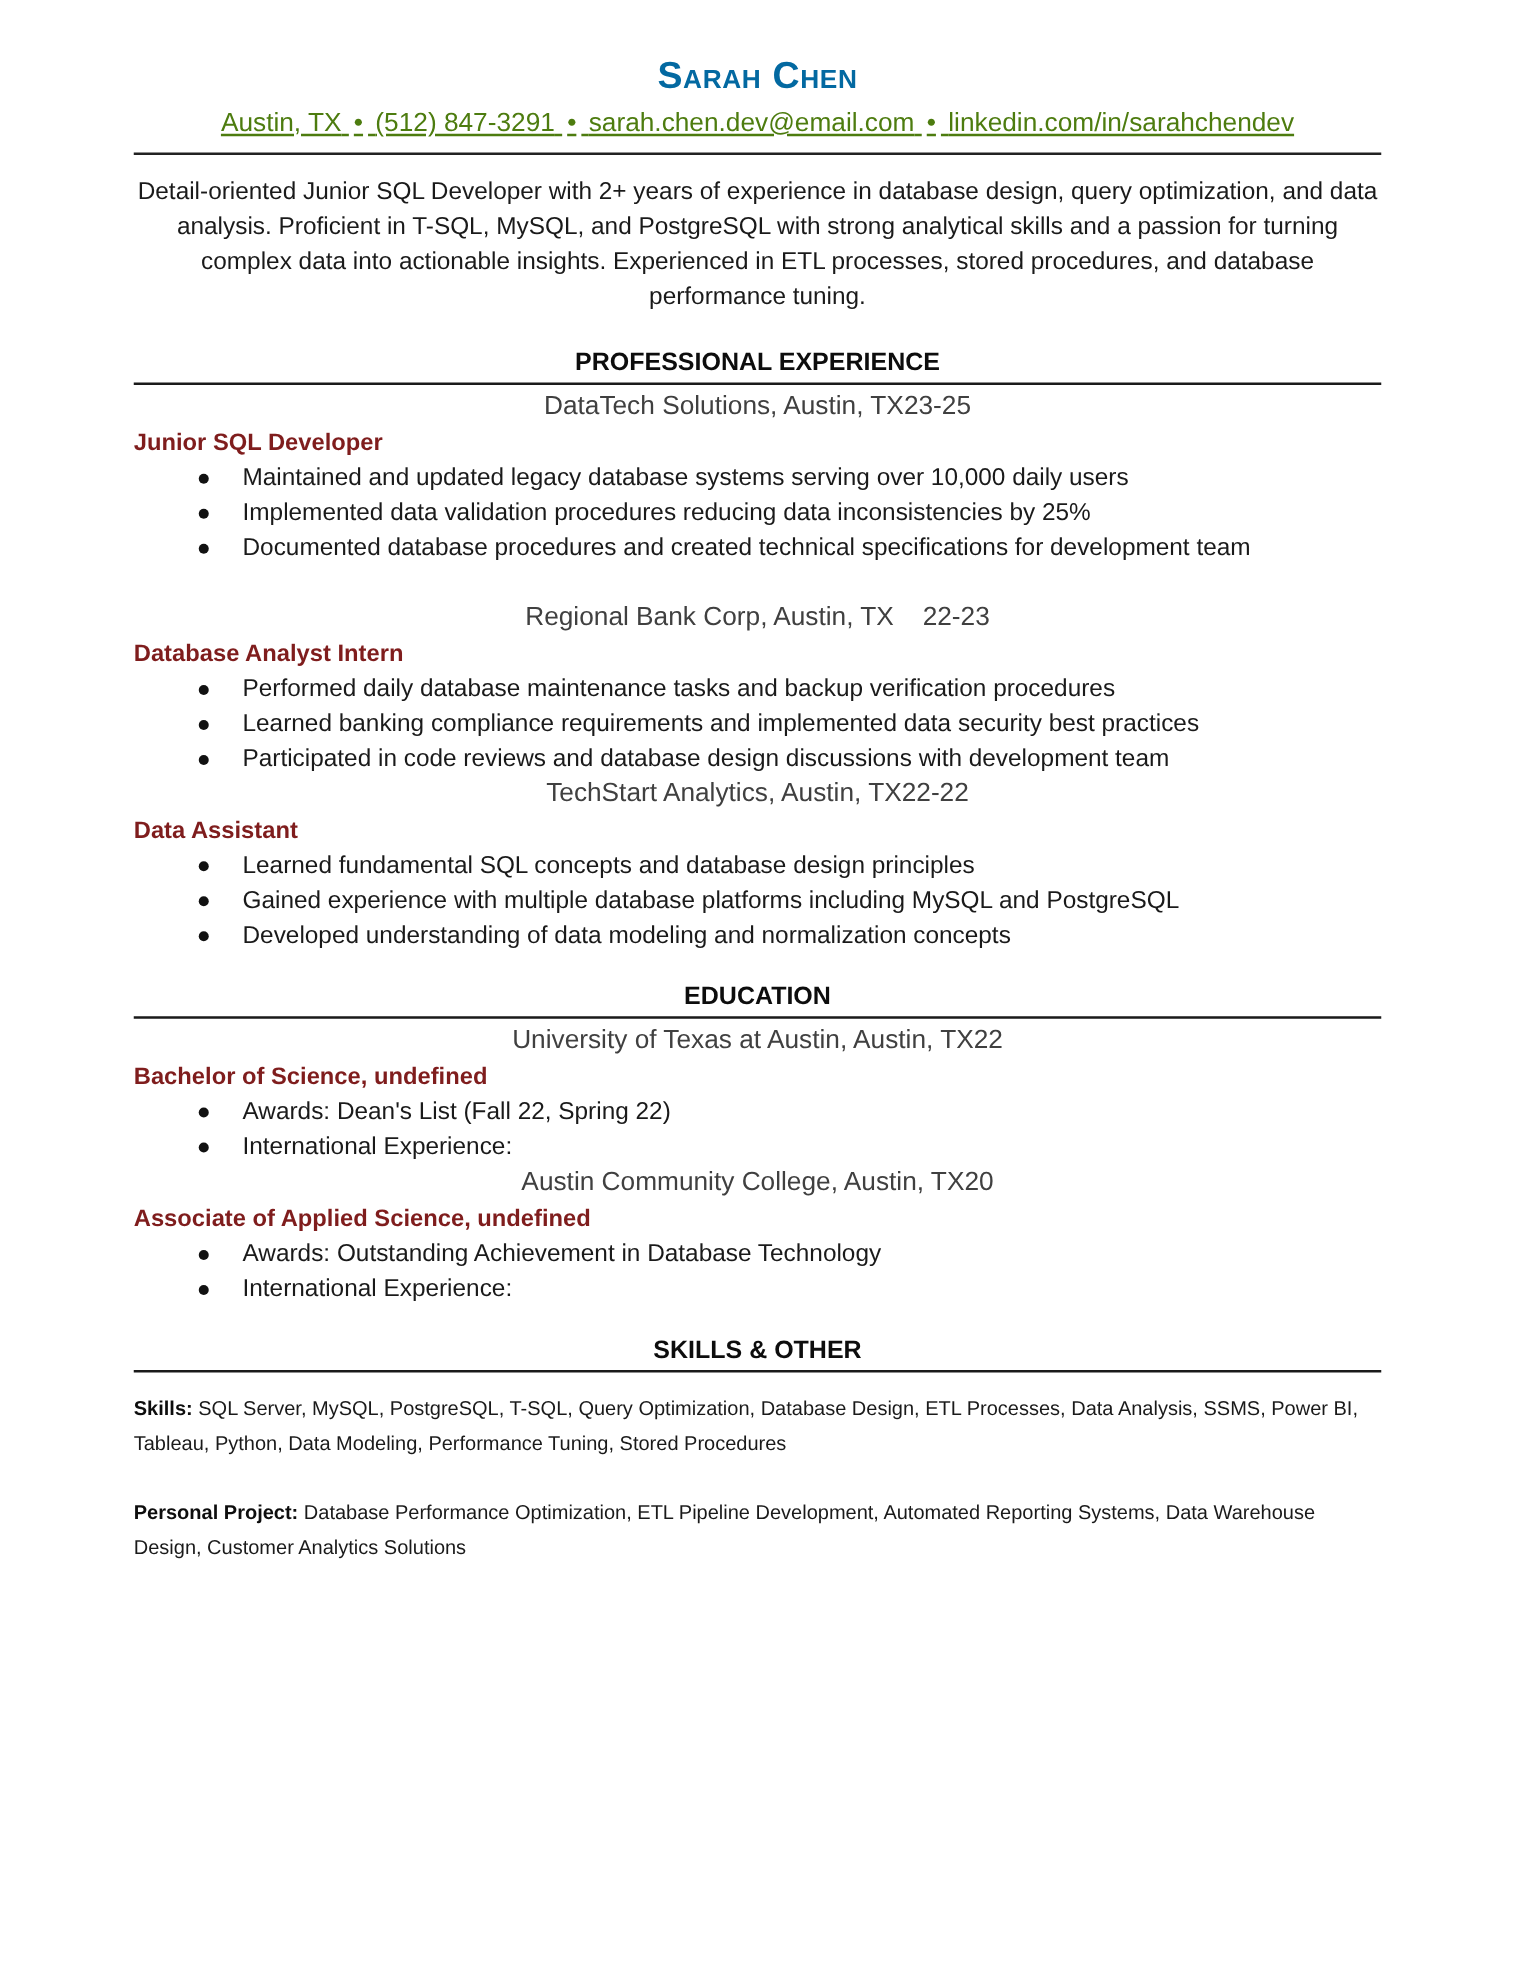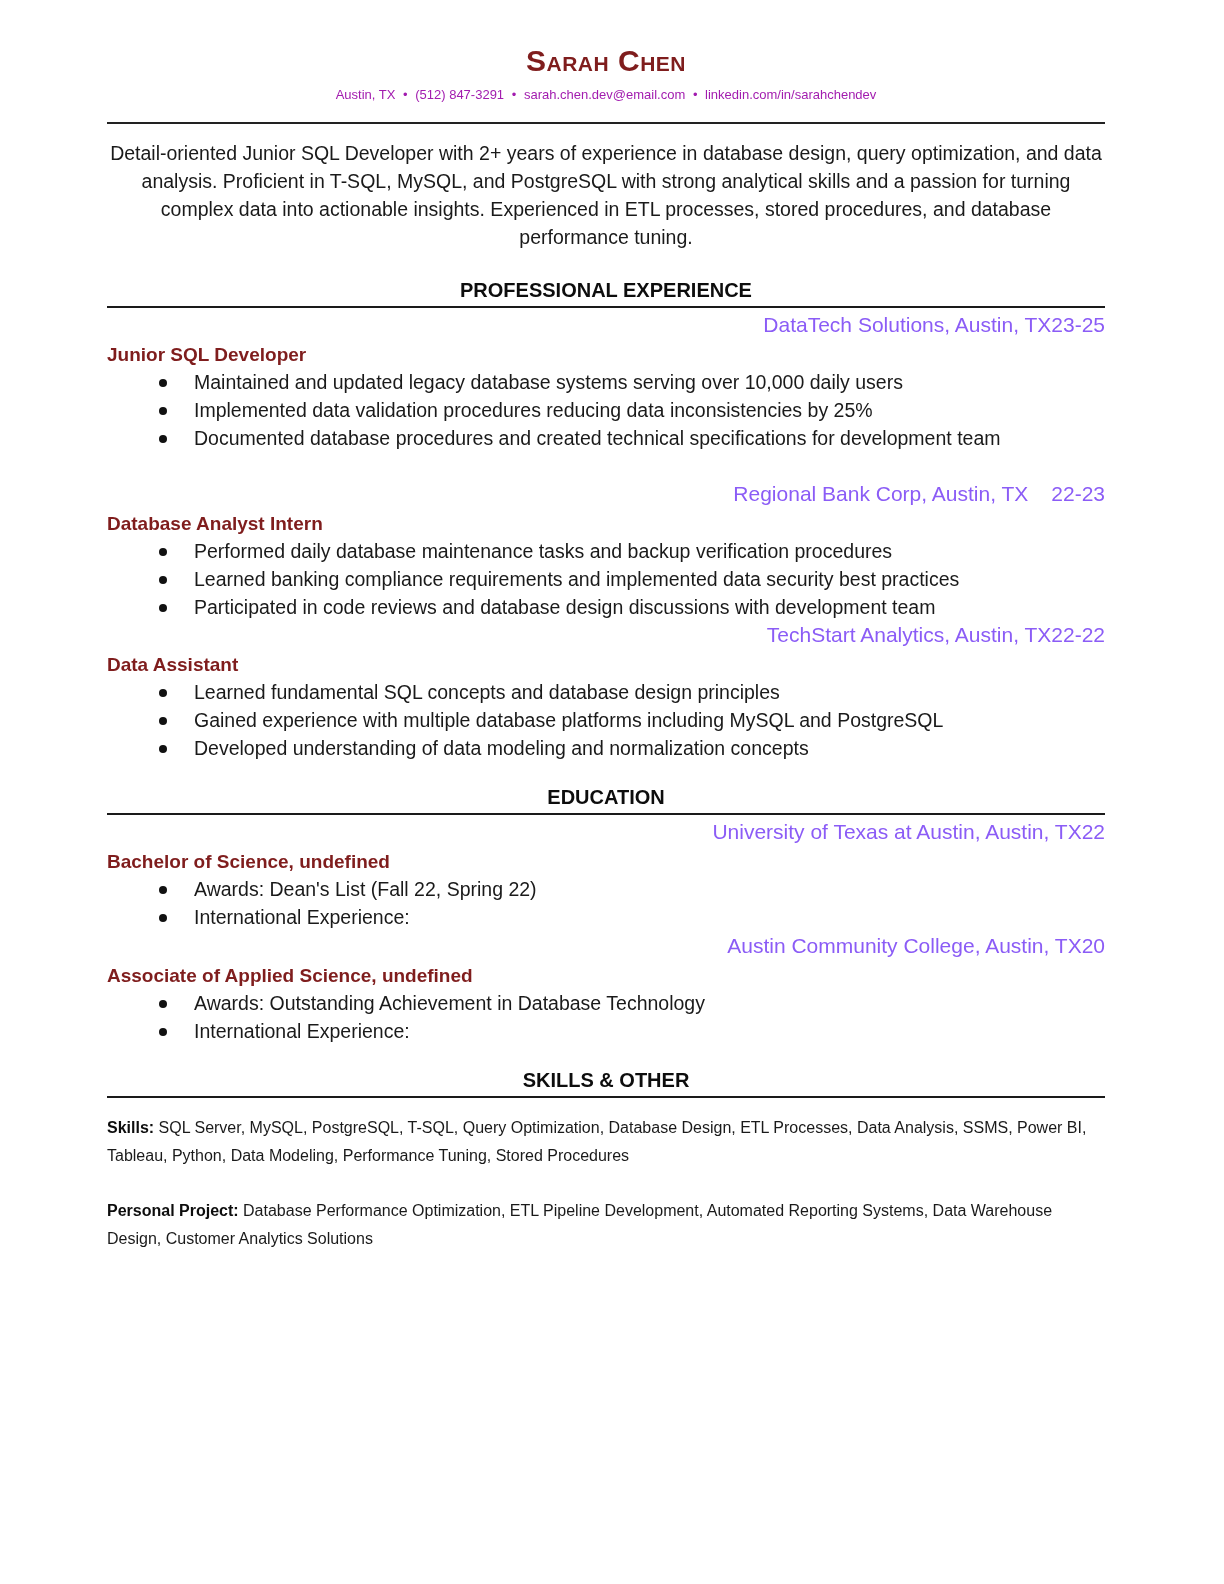--- a/index.html
+++ b/index.html
@@ -24,30 +24,31 @@
     .name {
       position: absolute;
       top: 44px;
       left: 0;
       width: 998px;
       text-align: center;
       font-size: 30px;
       font-weight: bold;
       font-variant: small-caps;
       letter-spacing: 0.5px;
-      color: #7f1d1d;
+      color: #0369a1;
     }
     .contact {
       position: absolute;
       top: 87px;
       left: 0;
       width: 998px;
       text-align: center;
-      font-size: 13px;
-      color: #a21caf;
+      font-size: 21px;
+      color: #4d7c0f;
+      text-decoration: underline;
     }
     .contact .sep { margin: 0 4px; }
     .header-rule {
       position: absolute;
       top: 122px;
       left: 0;
       width: 998px;
       height: 2px;
       background: #222;
     }
@@ -75,23 +76,23 @@
       left: 0;
       width: 998px;
       height: 2px;
       background: #1a1a1a;
     }
     .entry-head {
       position: absolute;
       left: 0;
       width: 998px;
       display: flex;
-      justify-content: flex-end;
+      justify-content: center;
       font-size: 21px;
-      color: #8b5cf6;
+      color: #404040;
       line-height: 28px;
     }
     .entry-role {
       position: absolute;
       left: 0;
       font-size: 19px;
       font-weight: bold;
       color: #7f1d1d;
       line-height: 28px;
       text-align: right;

